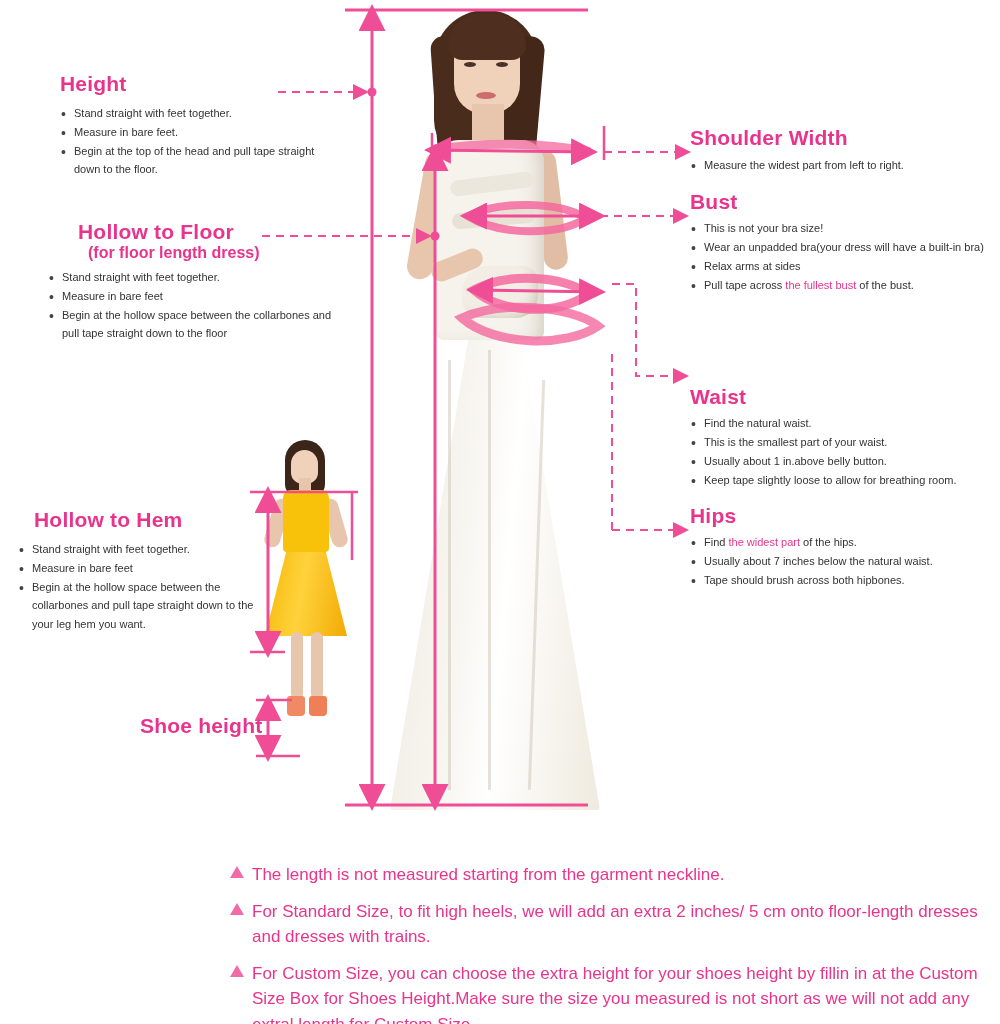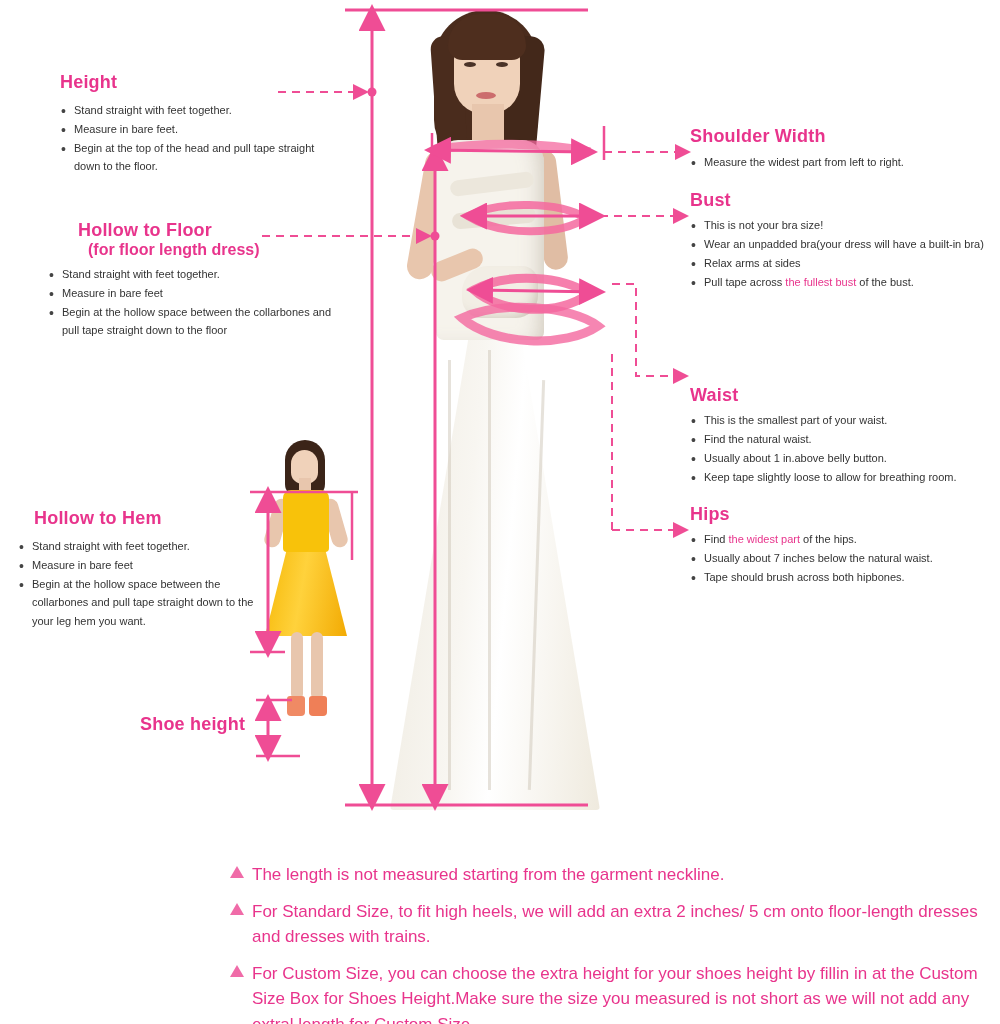--- a/index.html
+++ b/index.html
@@ -15,21 +15,21 @@
     position: relative;
     width: 1000px;
     height: 1024px;
     overflow: hidden;
     background: #ffffff;
   }
   .pink { color: #e8348c; }
   .heading {
     font-weight: bold;
     color: #e8348c;
-    font-size: 18px;
+    font-size: 21px;
     letter-spacing: .2px;
   }
   .sub {
     color: #e8348c;
     font-size: 16px;
     font-weight: bold;
   }
   .bullets {
     font-size: 11px;
     color: #333;
@@ -363,22 +363,22 @@
       <div class="li">This is not your bra size!</div>
       <div class="li">Wear an unpadded bra(your dress will have a built-in bra)</div>
       <div class="li">Relax arms at sides</div>
       <div class="li">Pull tape across <span class="pink">the fullest bust</span> of the bust.</div>
     </div>
   </div>
 
   <div class="tb" style="left:690px; top:340px; width:300px;margin-top:45px;">
     <div class="heading">Waist</div>
     <div class="bullets" style="margin-top:5px;">
+      <div class="li">Find the natural waist.</div>
       <div class="li">This is the smallest part of your waist.</div>
-      <div class="li">Find the natural waist.</div>
       <div class="li">Usually about 1 in.above belly button.</div>
       <div class="li">Keep tape slightly loose to allow for breathing room.</div>
     </div>
   </div>
 
   <div class="tb" style="left:690px; top:504px; width:300px;">
     <div class="heading">Hips</div>
     <div class="bullets" style="margin-top:5px;">
       <div class="li">Find <span class="pink">the widest part</span> of the hips.</div>
       <div class="li">Usually about 7 inches below the natural waist.</div>

